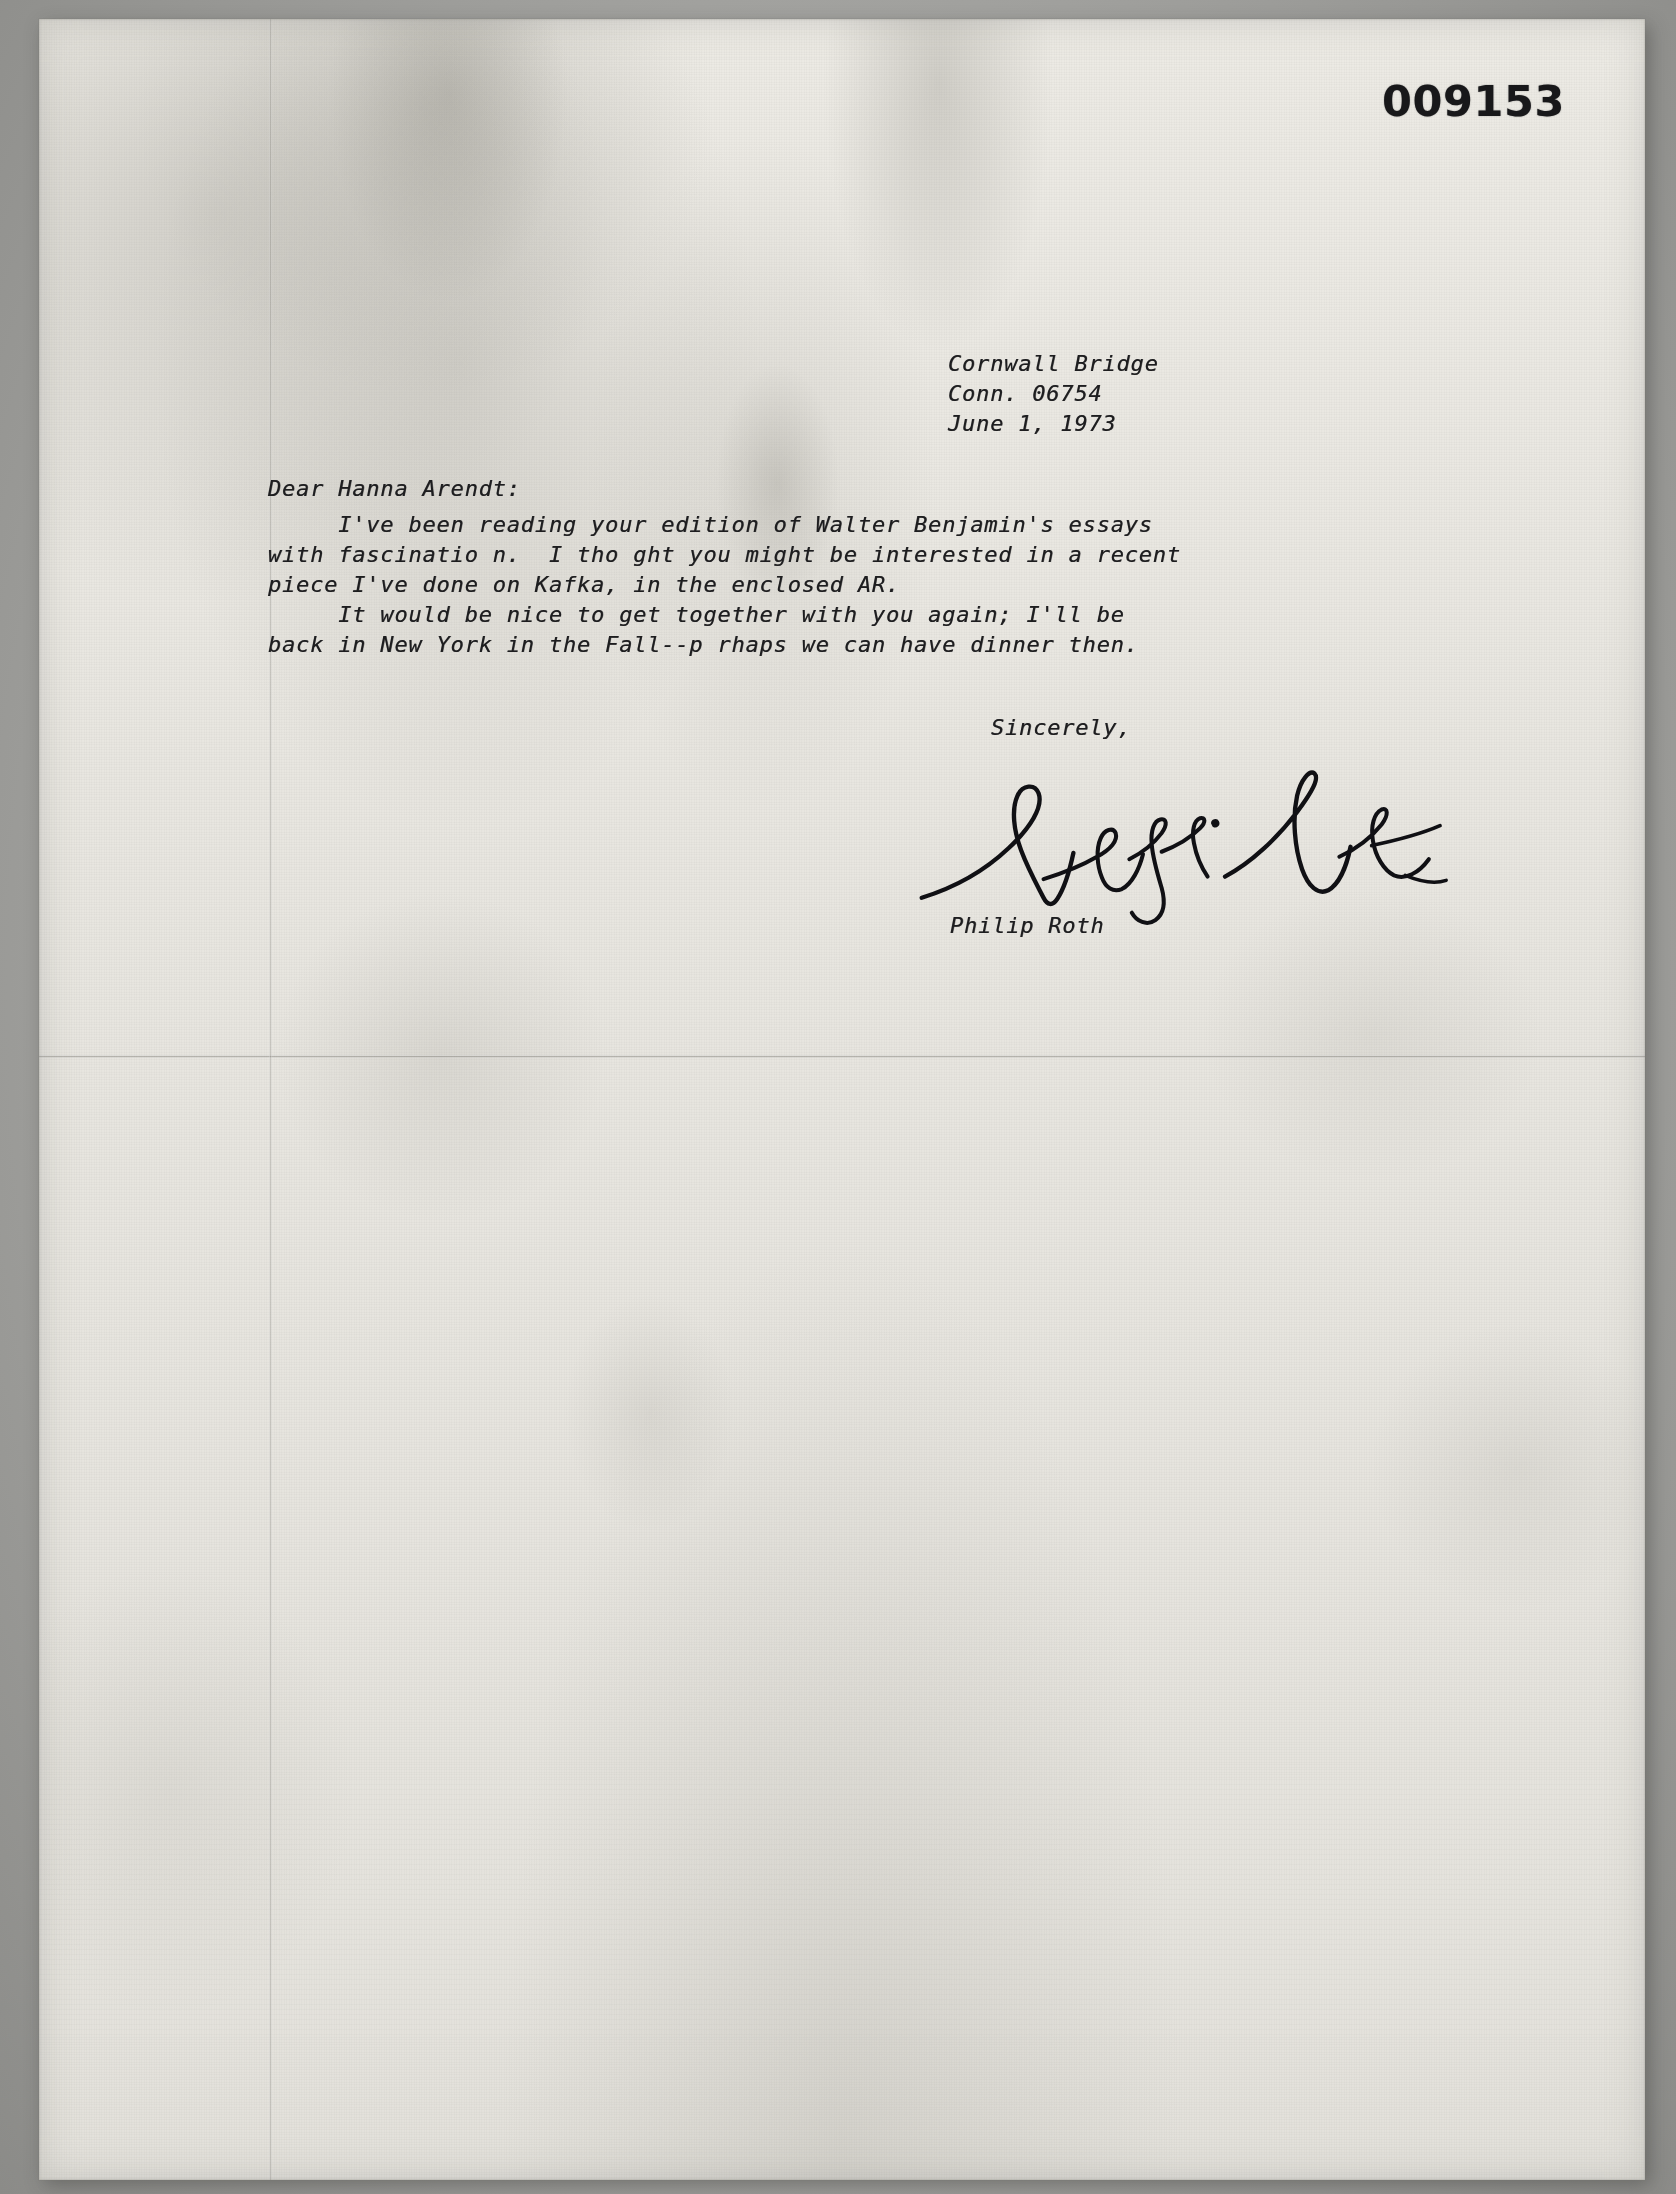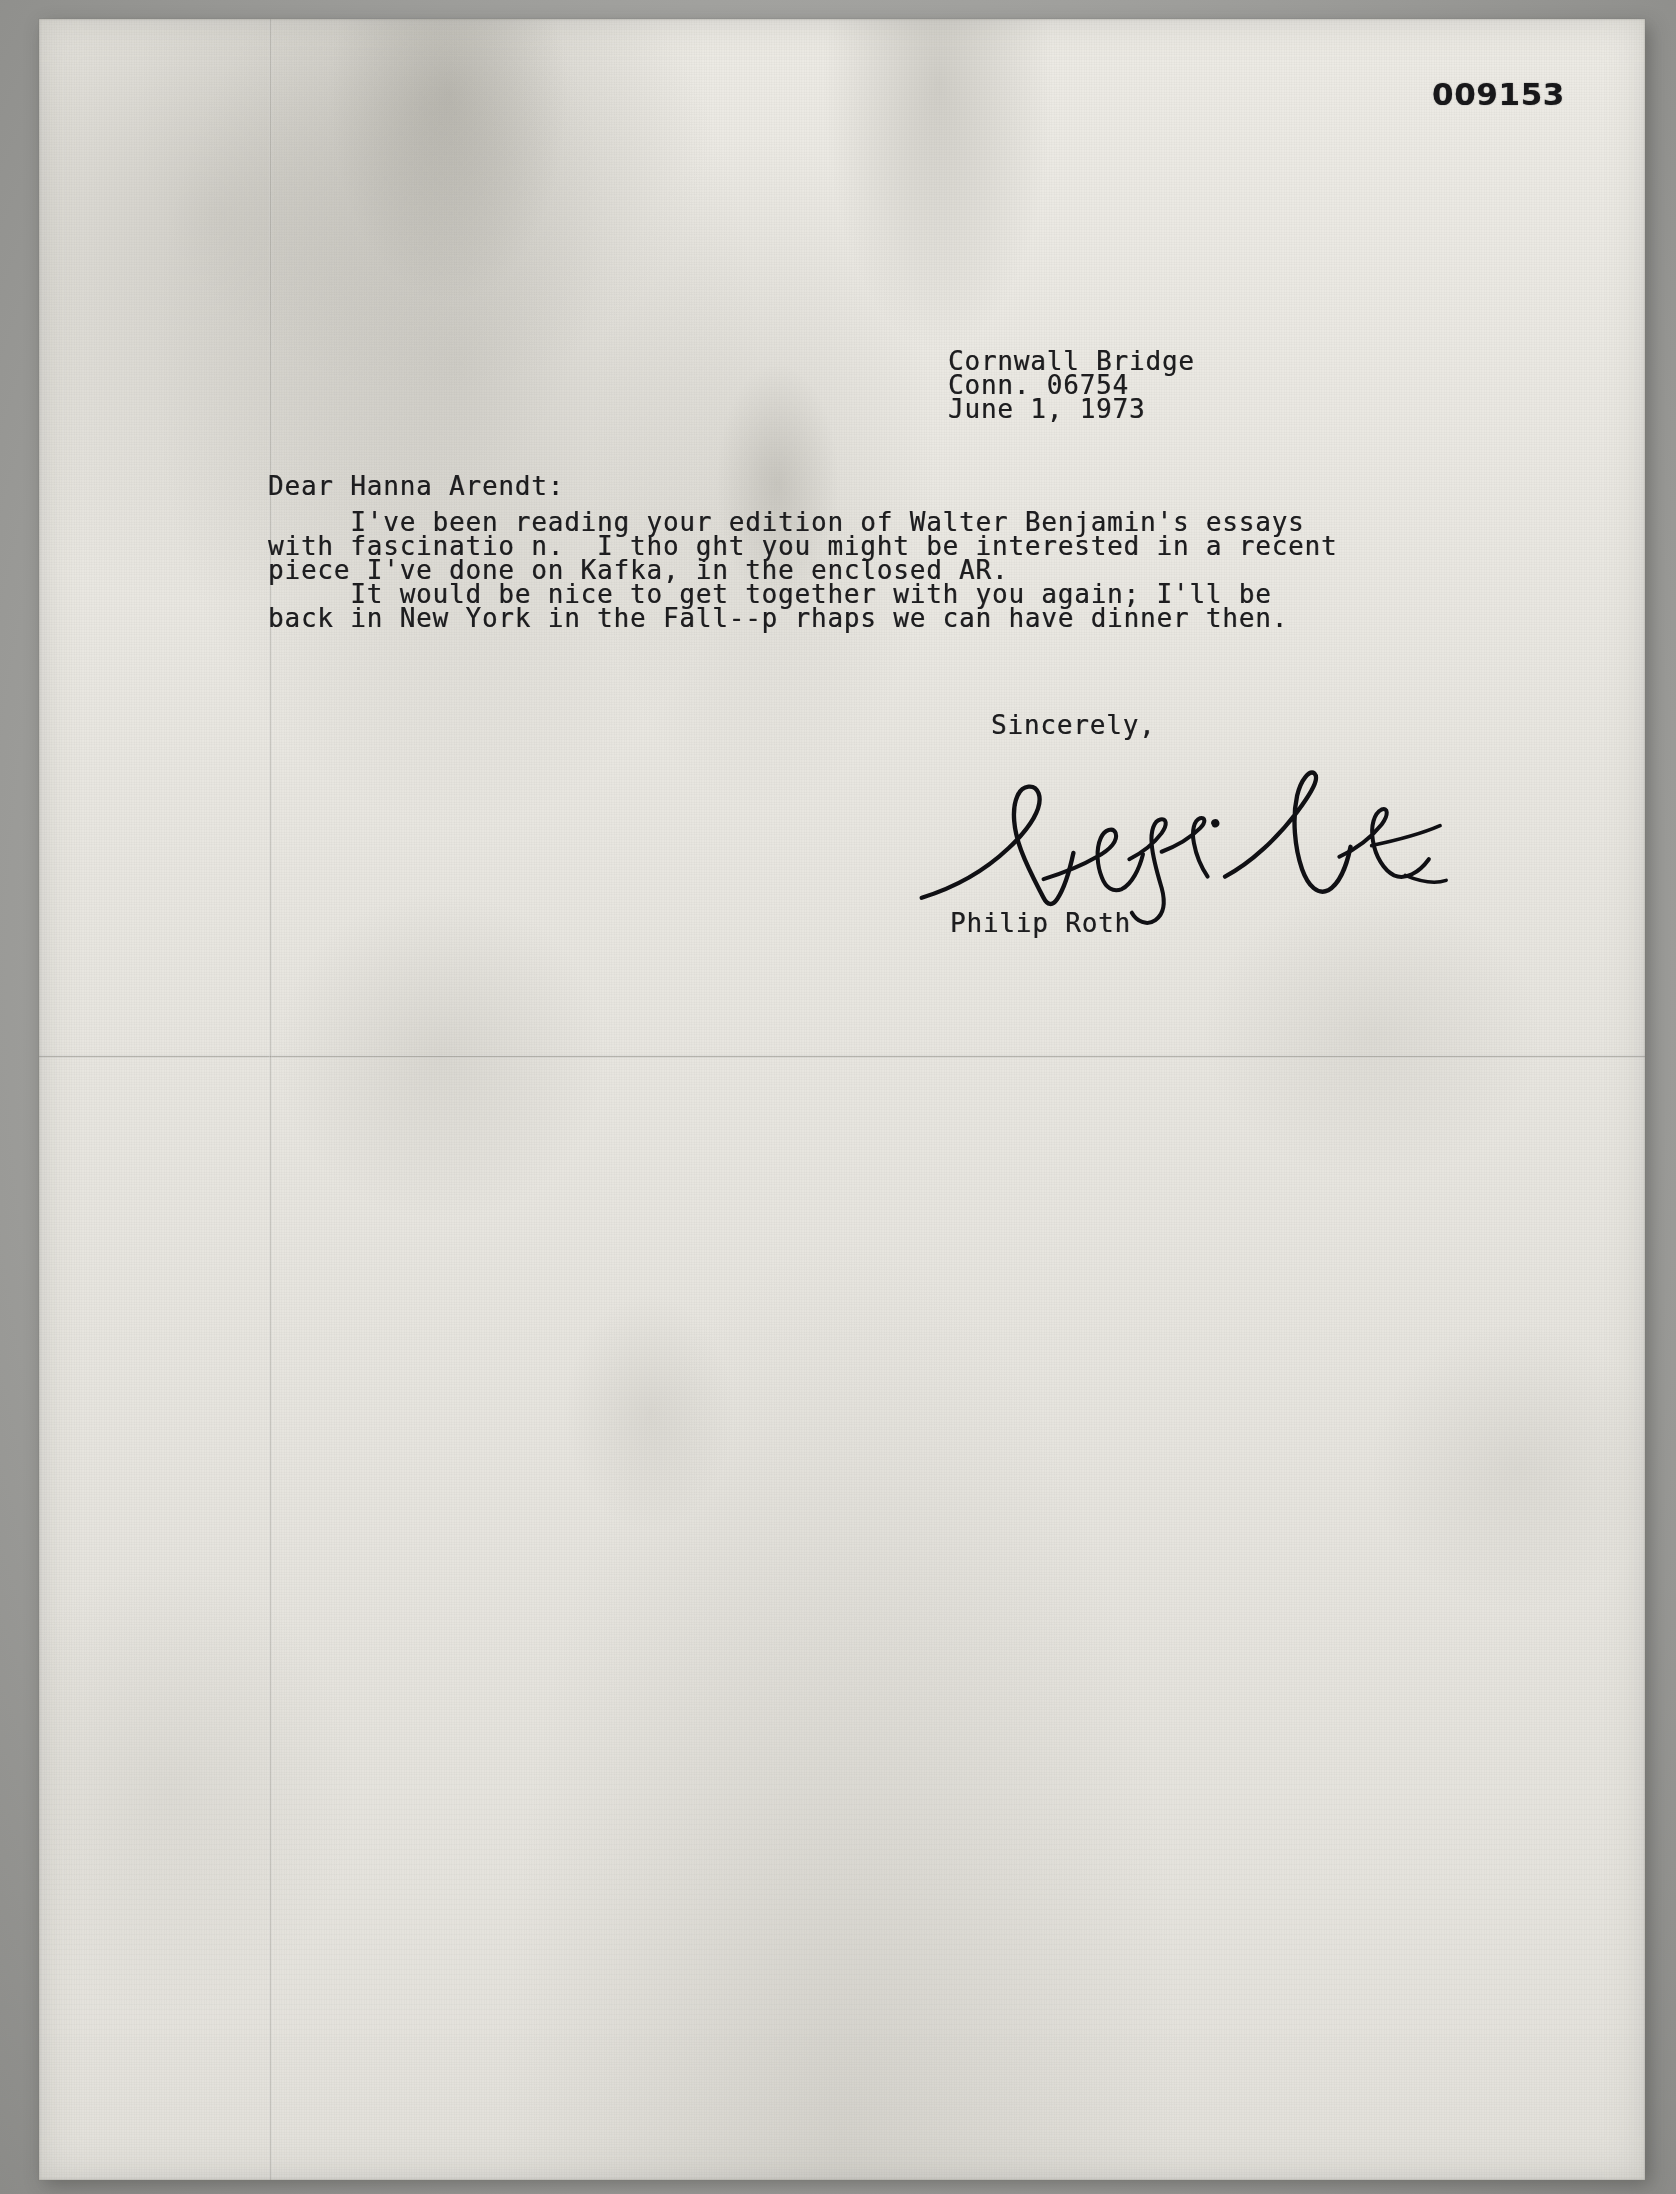--- a/index.html
+++ b/index.html
@@ -95,38 +95,39 @@
     pointer-events: none;
   }
 
   
   .archive-number {
     position: absolute;
     right: 80px;
     top: 57px;
     font-family: "DejaVu Sans", sans-serif;
     font-weight: 700;
-    font-size: 31px;
+    font-size: 43px;
     letter-spacing: 0.6px;
     color: #18181a;
     text-shadow: 0 0 1.2px rgba(25,25,27,0.55);
   }
 
   
   .typed {
     position: absolute;
     font-family: "DejaVu Sans Mono", "Liberation Mono", monospace;
     color: #1d1d1f;
-    font-size: 26px;
-    line-height: 24px;
+    font-size: 22px;
+    line-height: 30px;
     letter-spacing: 0.8px;
     white-space: pre;
     text-shadow:
       0.4px 0.4px 0.5px rgba(45,45,48,0.55),
       -0.2px 0.2px 0.6px rgba(60,60,62,0.30);
+    font-style: italic;
   }
 
   .letterhead {
     left: 909px;
     top: 330px;
   }
 
   .salutation {
     left: 229px;
     top: 455px;

